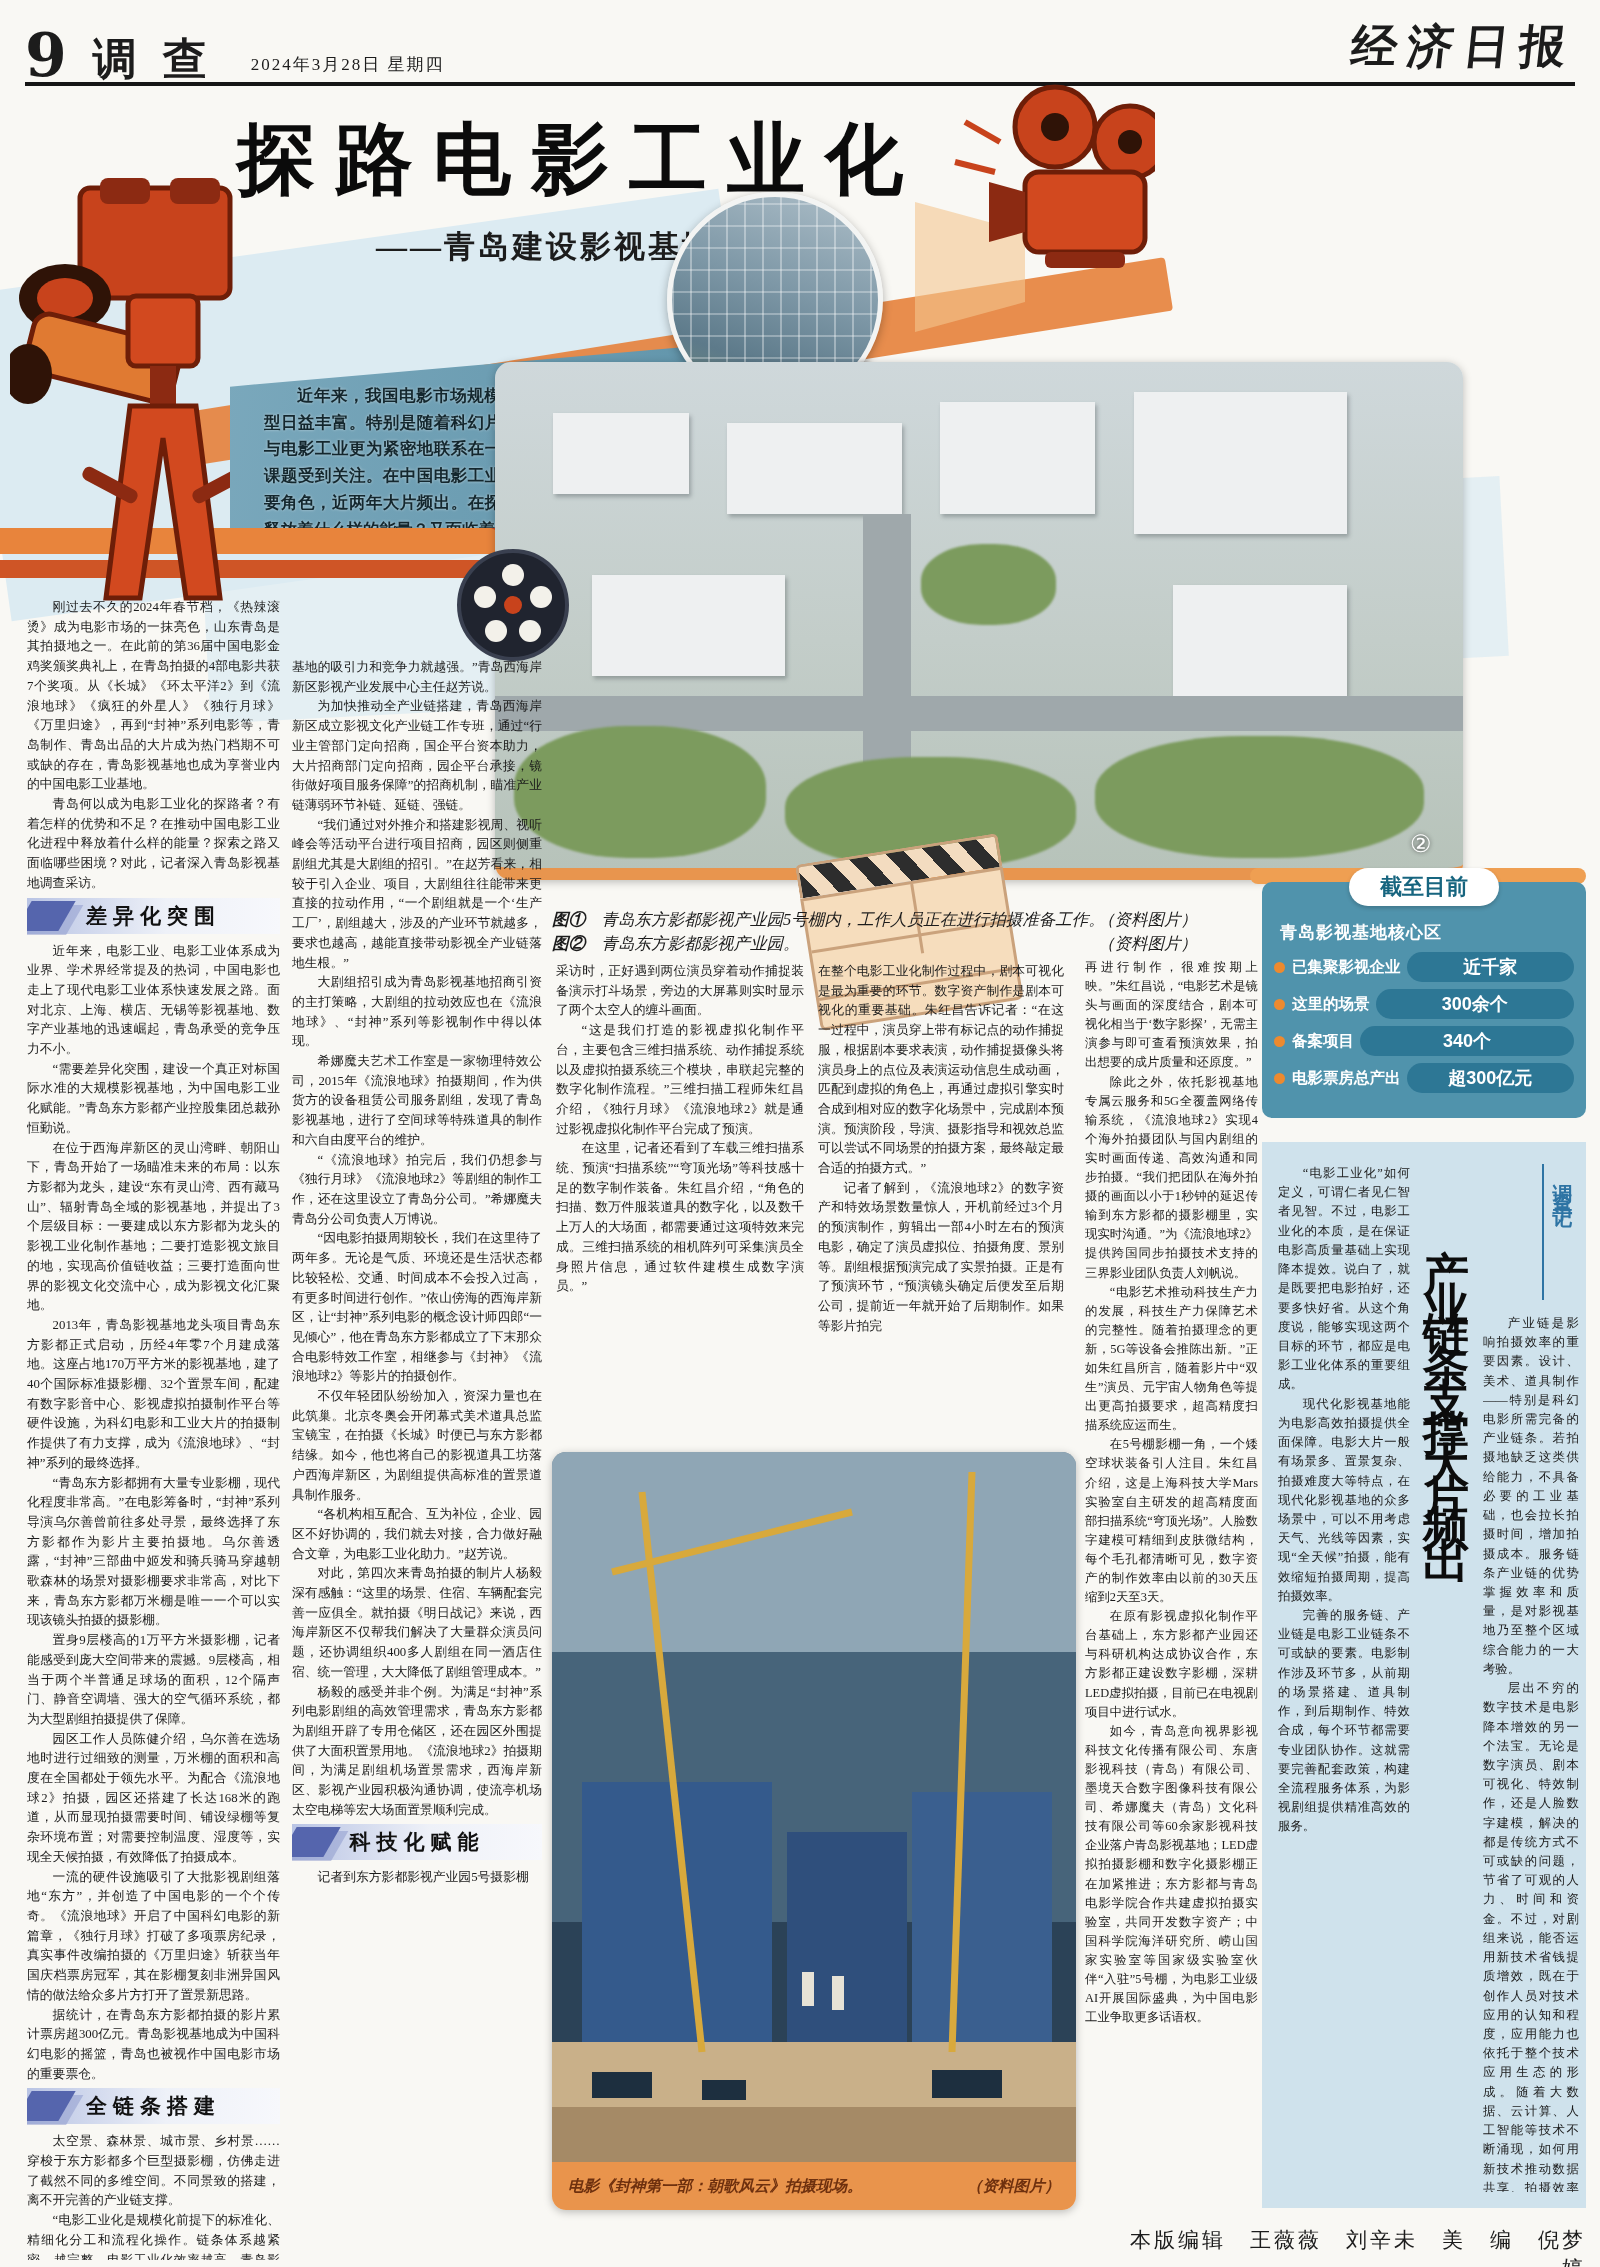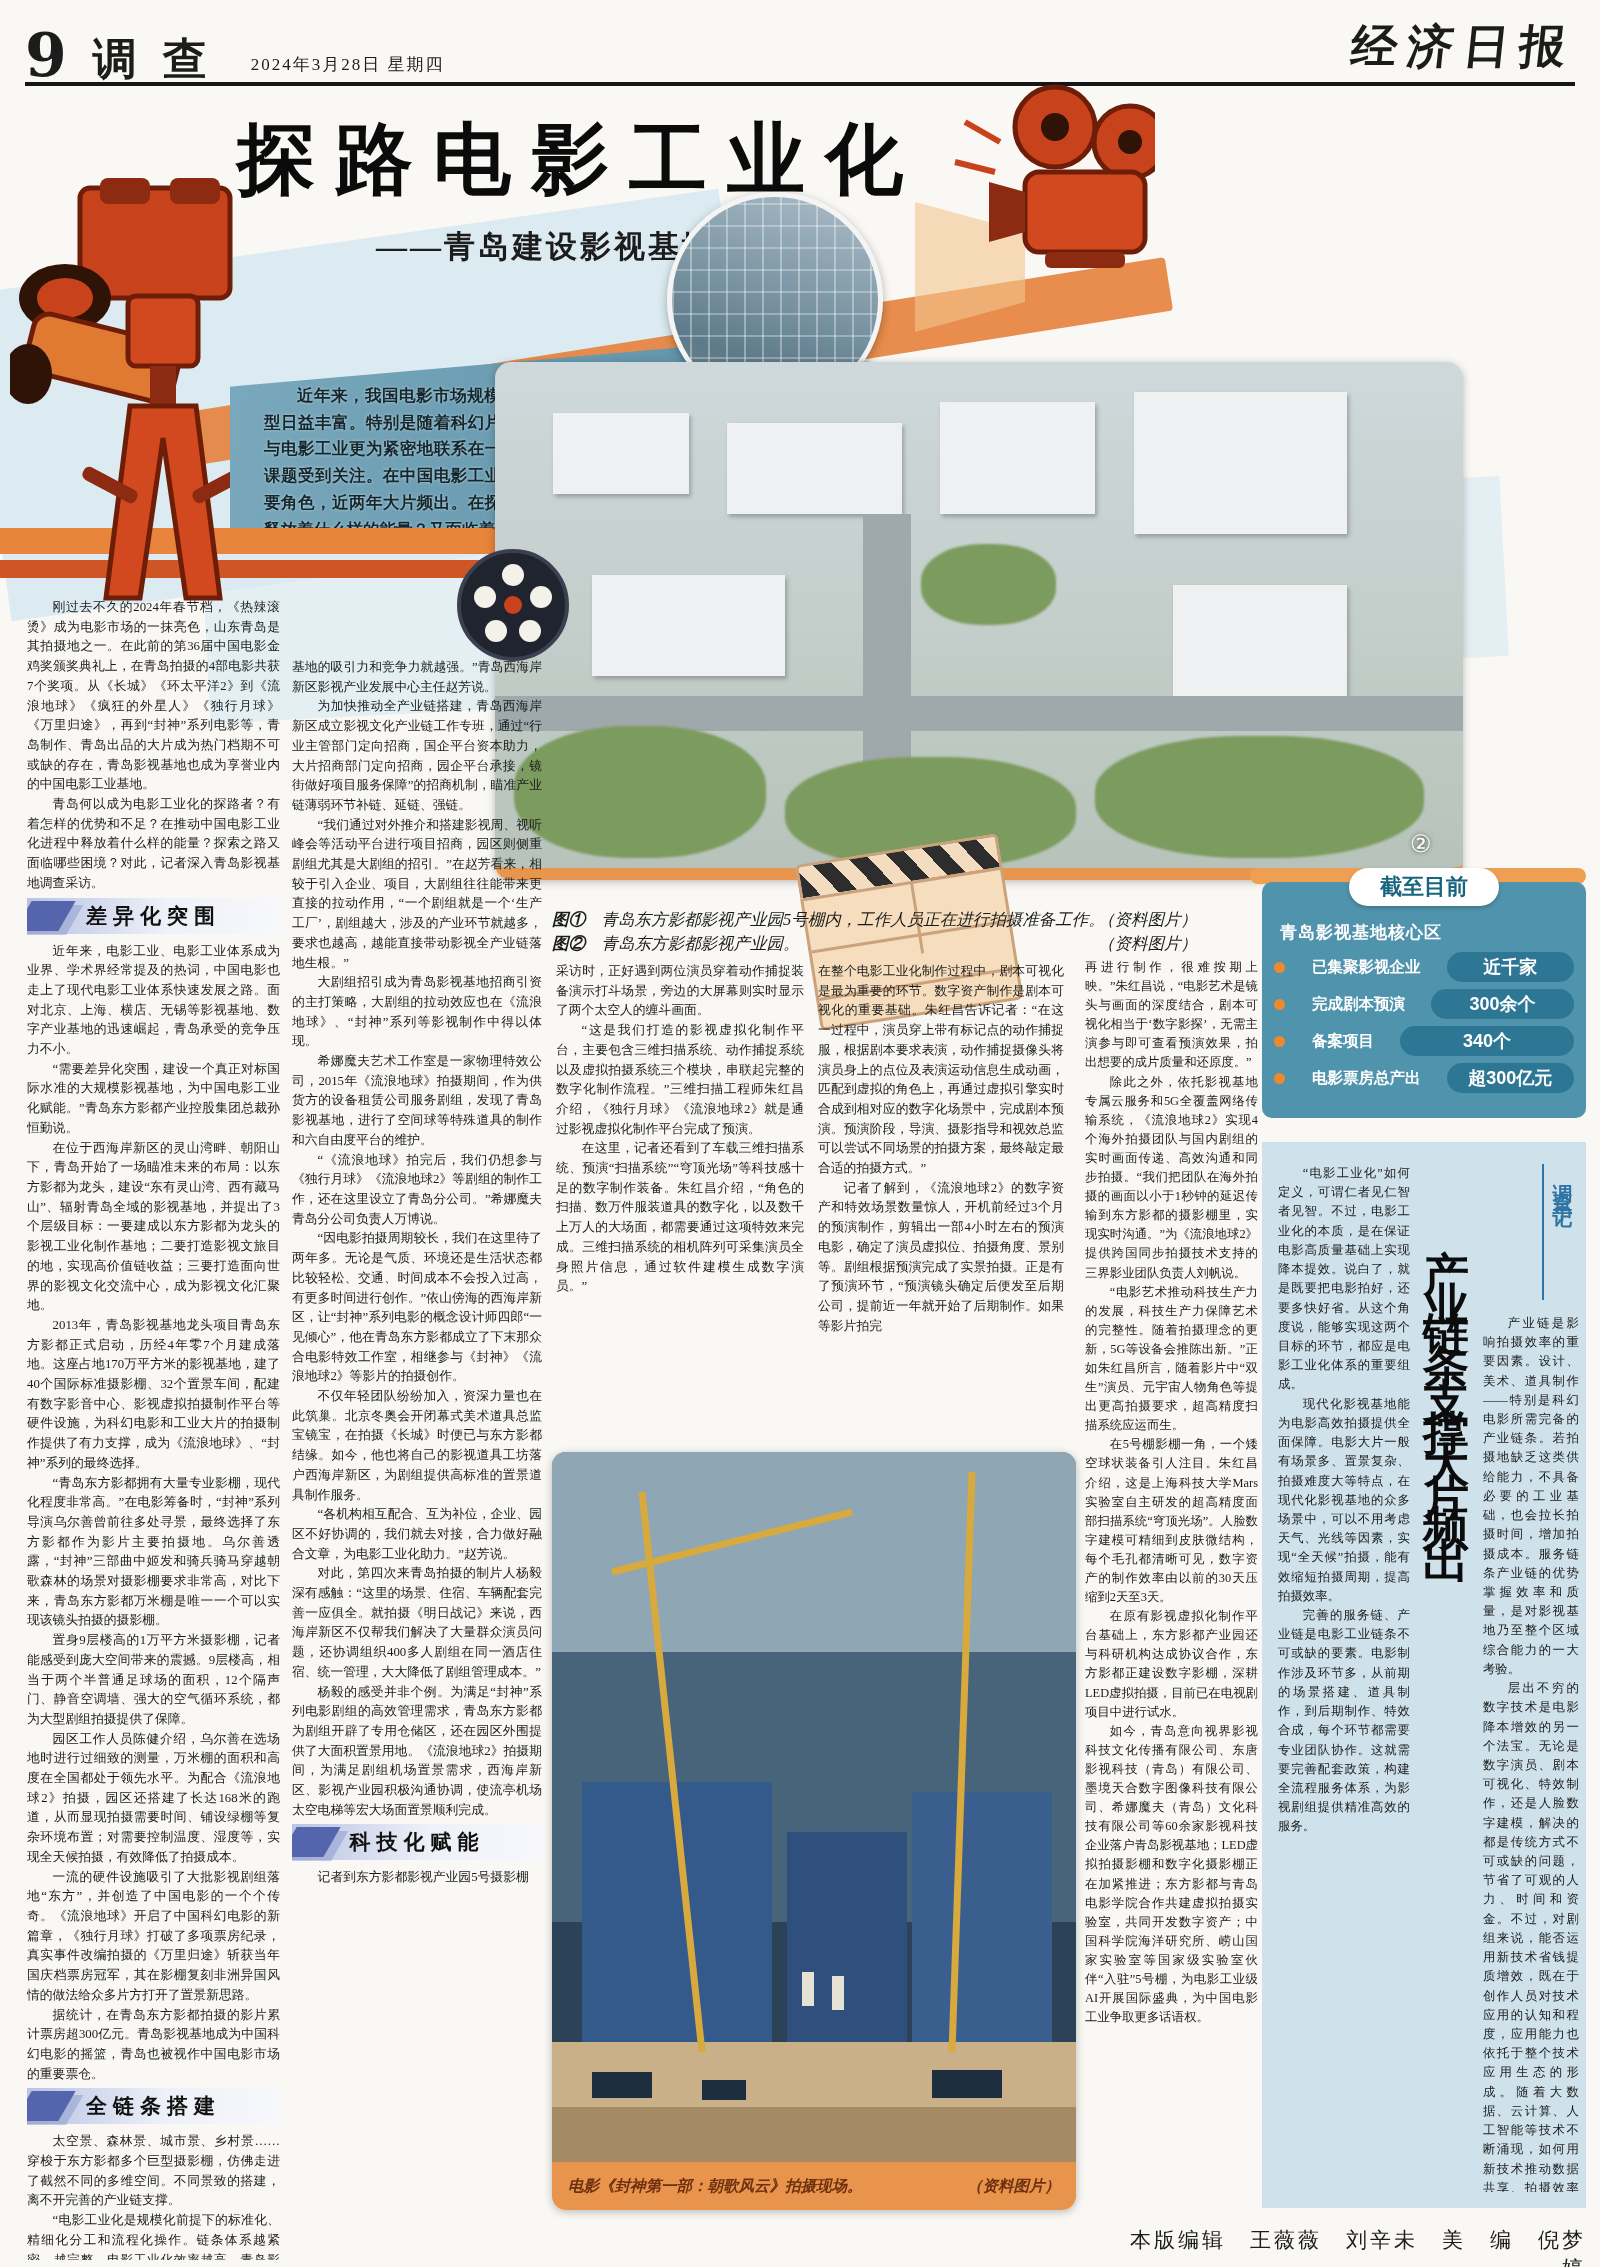--- a/index.html
+++ b/index.html
@@ -75,21 +75,21 @@
   .cap-credit { position:absolute; right:0; bottom:0; }
   
   .stats-wrap { position:absolute; left:1262px; top:868px; width:324px; height:252px; }
   .stats-frame { position:absolute; left:-12px; top:0; width:336px; height:16px; background:#ef9f52; border-radius:8px; }
   .stats { position:absolute; left:0; top:14px; width:324px; height:236px; background:#5093ac;
       border-radius:10px; padding:10px 12px 8px; font-family:"Liberation Sans",sans-serif; }
   .stats-title { width:150px; margin:-24px auto 15px; background:#fff; border-radius:999px;
       text-align:center; font-weight:bold; font-size:22px; color:#17657f; padding:4px 0;
       box-shadow:0 2px 4px rgba(0,0,0,.2); }
   .stats-sub { color:#fff; font-weight:bold; font-size:17px; letter-spacing:1px; margin:2px 0 8px 6px; }
-  .stat-row { display:flex; align-items:center; margin:7px 0;gap:20px; }
+  .stat-row { display:flex; align-items:center; margin:7px 0; }
   .stat-dot { width:11px; height:11px; border-radius:50%; background:#ed8a2f; margin-right:7px; flex:none; }
   .stat-label { color:#fff; font-weight:bold; font-size:15.5px; white-space:nowrap; }
   .stat-pill { flex:1; margin-left:6px; background:#2d7795; border-radius:999px; color:#fff;
       text-align:center; font-weight:bold; font-size:18px; padding:3px 0; }
   
   .col { position:absolute; overflow:hidden; text-align:justify; }
   .para { font-size:12.8px; line-height:1.54; text-indent:2em; color:#1b1b1b; }
   .para.cont { text-indent:0; }
   .col1 { left:27px;  top:598px; width:253px; height:1662px; }
   .col2 { left:292px; top:658px; width:250px; height:1602px; }
@@ -243,21 +243,21 @@
     <div class="stats">
       <div class="stats-title">截至目前</div>
       <div class="stats-sub">青岛影视基地核心区</div>
       <div class="stat-row">
         <span class="stat-dot"></span>
         <span class="stat-label">已集聚影视企业</span>
         <span class="stat-pill">近千家</span>
       </div>
       <div class="stat-row">
         <span class="stat-dot"></span>
-        <span class="stat-label">完成剧本预演</span>
+        <span class="stat-label">这里的场景</span>
         <span class="stat-pill">300余个</span>
       </div>
       <div class="stat-row">
         <span class="stat-dot"></span>
         <span class="stat-label">备案项目</span>
         <span class="stat-pill">340个</span>
       </div>
       <div class="stat-row">
         <span class="stat-dot"></span>
         <span class="stat-label">电影票房总产出</span>

